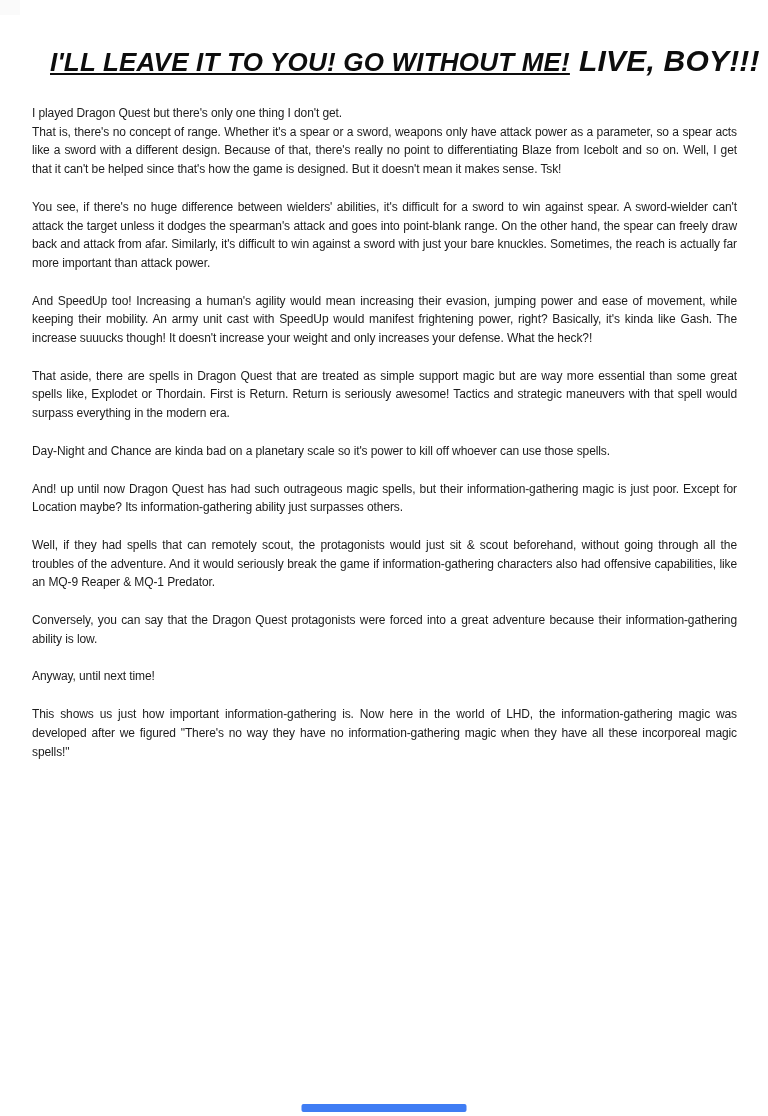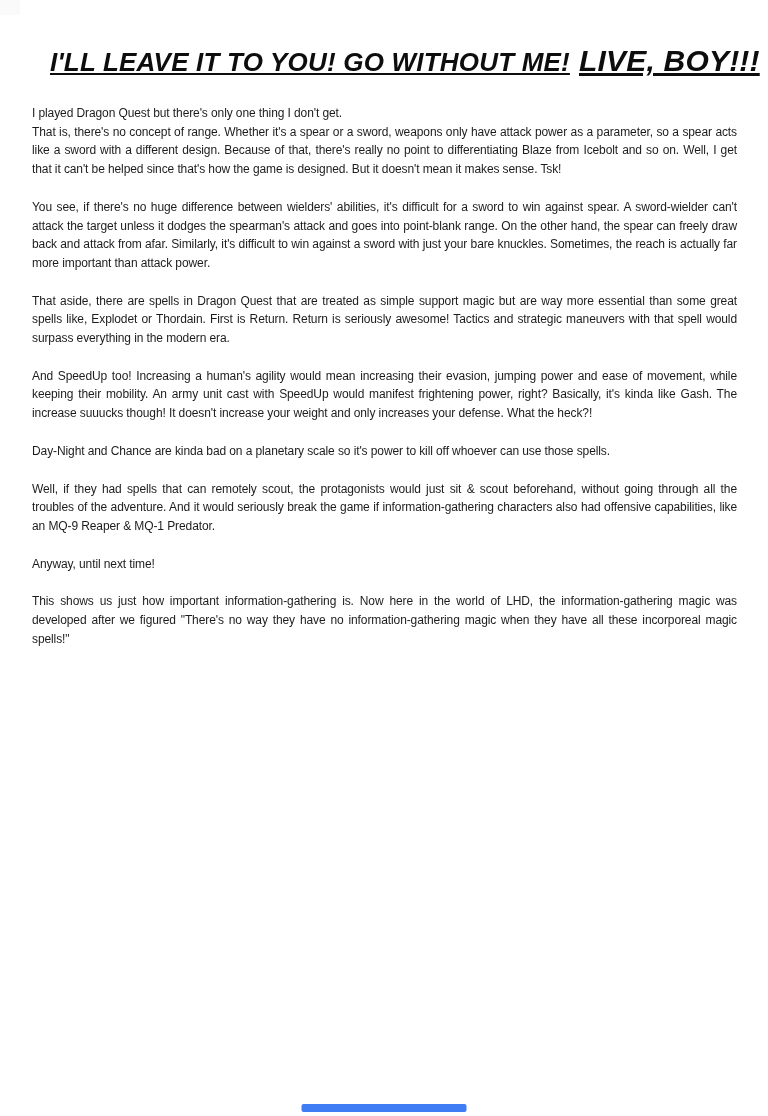--- a/index.html
+++ b/index.html
@@ -34,21 +34,20 @@
     font-weight: bold;
     color: #0d0d0d;
     letter-spacing: 0.2px;
   }
   .title-small {
     font-size: 26px;
     text-decoration: underline;
   }
   .title-large {
     font-size: 30px;
-    text-decoration: underline;
   }
   .body-text {
     position: absolute;
     top: 104px;
     left: 32px;
     width: 705px;
     color: #1c1c1c;
     font-size: 12px;
     line-height: 18.7px;
     letter-spacing: -0.1px;
@@ -76,23 +75,25 @@
 <div class="page">
 
   <div class="corner-mark"></div>
 
   <h1 class="title"><span class="title-small">I'LL LEAVE IT TO YOU! GO WITHOUT ME!</span> <span class="title-large">LIVE, BOY!!!</span></h1>
 
   <div class="body-text">
     <p>I played Dragon Quest but there's only one thing I don't get.
 That is, there's no concept of range. Whether it's a spear or a sword, weapons only have attack power as a parameter, so a spear acts like a sword with a different design. Because of that, there's really no point to differentiating Blaze from Icebolt and so on. Well, I get that it can't be helped since that's how the game is designed. But it doesn't mean it makes sense. Tsk!</p>
     <p>You see, if there's no huge difference between wielders' abilities, it's difficult for a sword to win against spear. A sword-wielder can't attack the target unless it dodges the spearman's attack and goes into point-blank range. On the other hand, the spear can freely draw back and attack from afar. Similarly, it's difficult to win against a sword with just your bare knuckles. Sometimes, the reach is actually far more important than attack power.</p>
+    <p>And SpeedUp too! Increasing a human's agility would mean increasing their evasion, jumping power and ease of movement, while keeping their mobility. An army unit cast with SpeedUp would manifest frightening power, right? Basically, it's kinda like Gash. The increase suuucks though! It doesn't increase your weight and only increases your defense. What the heck?!</p>
     <p>That aside, there are spells in Dragon Quest that are treated as simple support magic but are way more essential than some great spells like, Explodet or Thordain. First is Return. Return is seriously awesome! Tactics and strategic maneuvers with that spell would surpass everything in the modern era.</p>
-    <p>And SpeedUp too! Increasing a human's agility would mean increasing their evasion, jumping power and ease of movement, while keeping their mobility. An army unit cast with SpeedUp would manifest frightening power, right? Basically, it's kinda like Gash. The increase suuucks though! It doesn't increase your weight and only increases your defense. What the heck?!</p>
     <p>Day-Night and Chance are kinda bad on a planetary scale so it's power to kill off whoever can use those spells.</p>
+    <p>And! up until now Dragon Quest has had such outrageous magic spells, but their information-gathering magic is just poor. Except for Location maybe? Its information-gathering ability just surpasses others.</p>
     <p>Well, if they had spells that can remotely scout, the protagonists would just sit &amp; scout beforehand, without going through all the troubles of the adventure. And it would seriously break the game if information-gathering characters also had offensive capabilities, like an MQ-9 Reaper &amp; MQ-1 Predator.</p>
+    <p>Conversely, you can say that the Dragon Quest protagonists were forced into a great adventure because their information-gathering ability is low.</p>
     <p>Anyway, until next time!</p>
     <p>This shows us just how important information-gathering is. Now here in the world of LHD, the information-gathering magic was developed after we figured "There's no way they have no information-gathering magic when they have all these incorporeal magic spells!"</p>
   </div>
 
   <div class="bottom-bar"></div>
 
 </div>
 
 </body></html>

